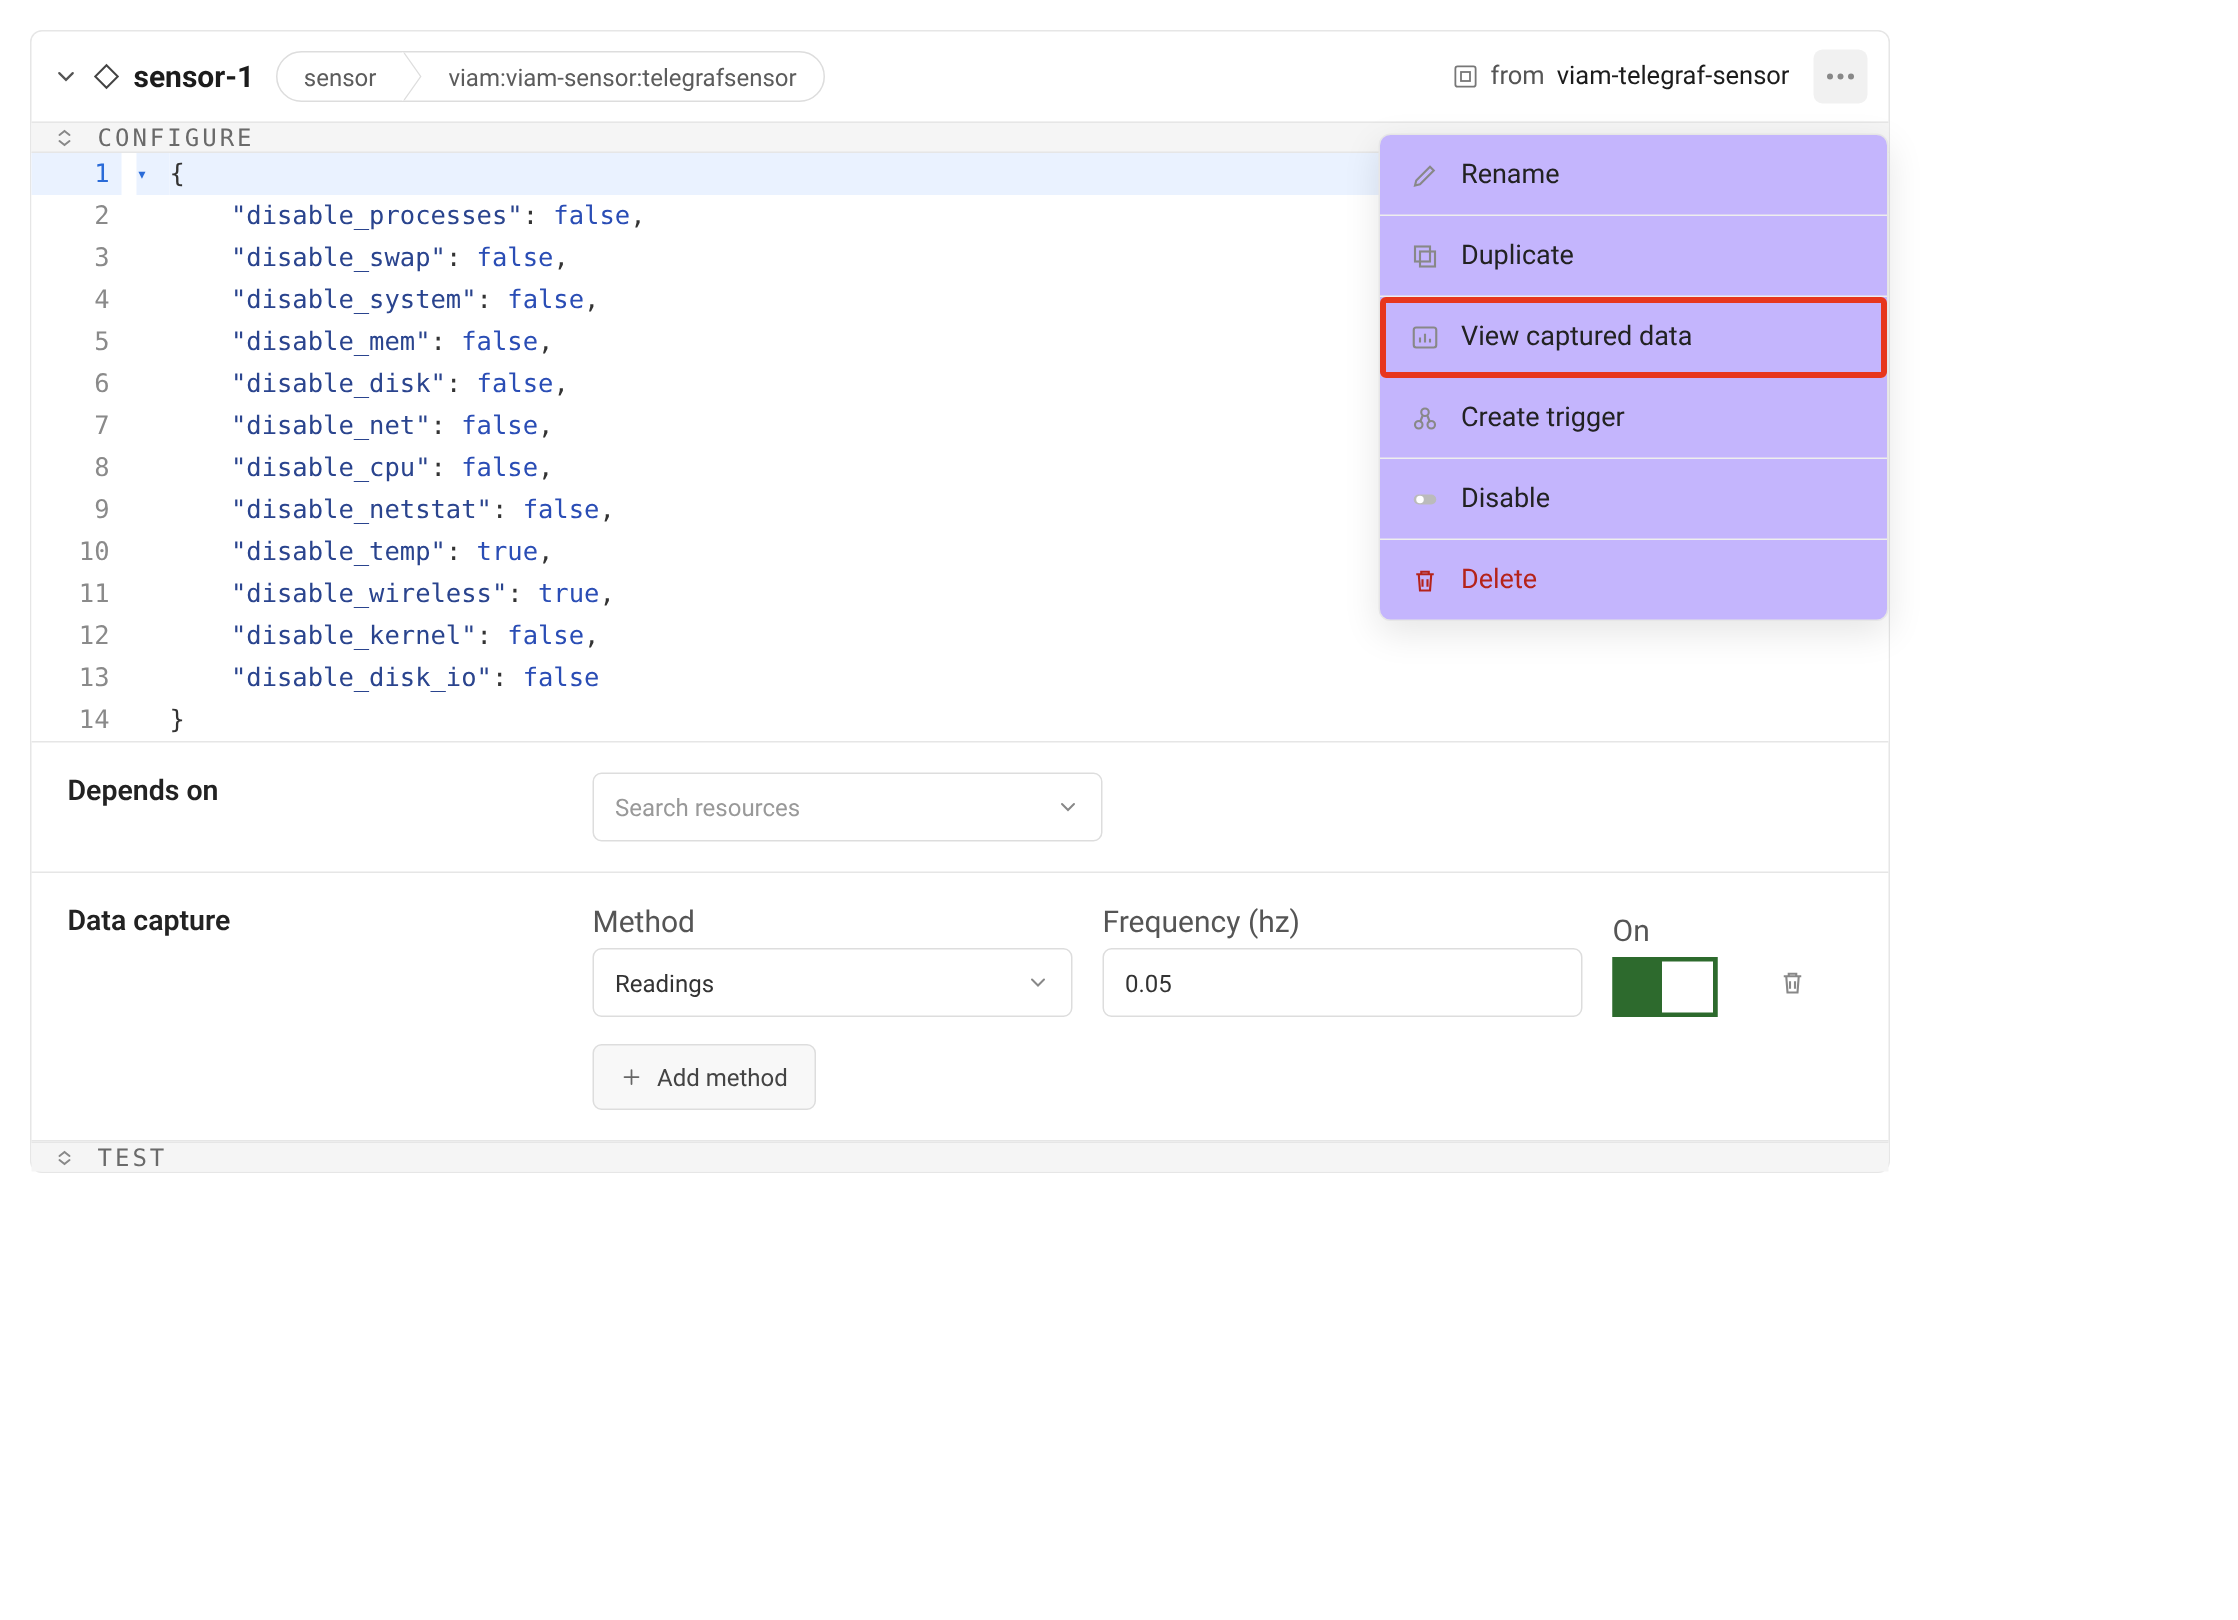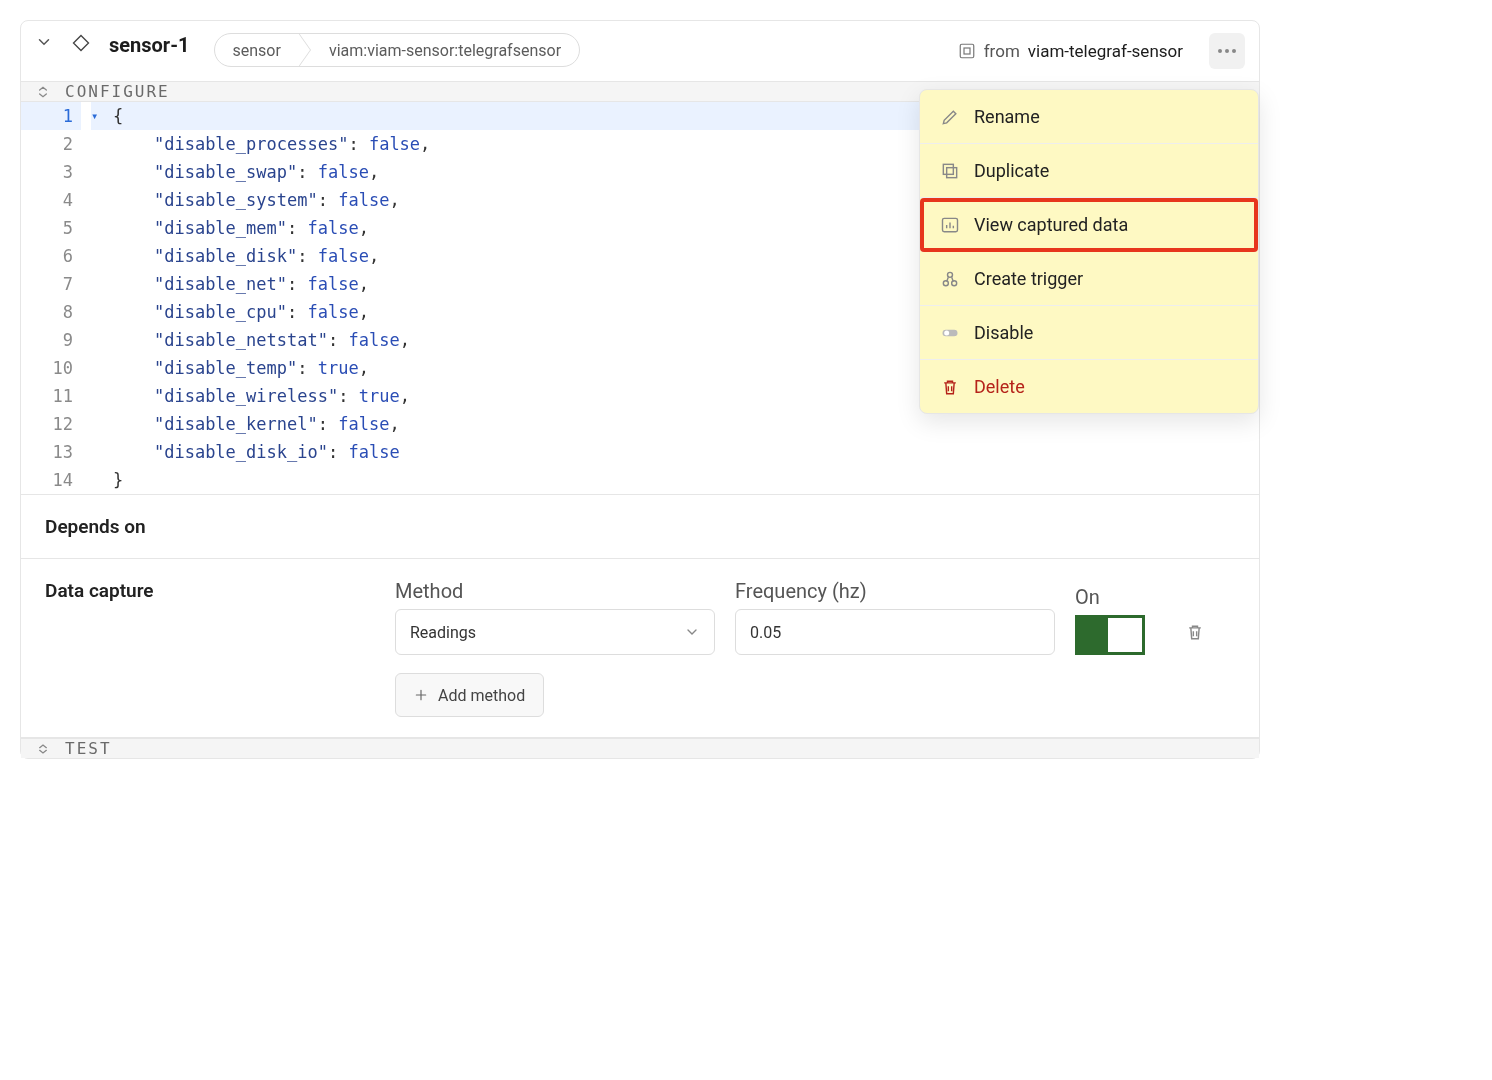--- a/index.html
+++ b/index.html
@@ -12,22 +12,23 @@
 }
 .panel {
   border: 1px solid #e6e6e6;
   border-radius: 8px;
   overflow: visible;
   width: 1240px;
   position: relative;
 }
 .header {
   display: flex;
+  align-items: center;
   padding: 12px 14px;
-  gap: 18px;
+  gap: 8px;
 }
 .chev {
   width: 18px;
   height: 18px;
   color: #555;
 }
 .diamond {
   width: 20px;
   height: 20px;
   stroke: #444;
@@ -217,21 +218,21 @@
   width: 34px; height: 34px;
   background: #fff;
 }
 .trash-icon { width:20px; height:20px; stroke:#888; fill:none; stroke-width:1.7; cursor:pointer; }
 
 .dropdown-menu {
   position: absolute;
   top: 68px;
   right: 0px;
   width: 340px;
-  background: #fef9c3;
+  background: #c4b5fd;
   border: 1px solid #e6e6e6;
   border-radius: 8px;
   box-shadow: 0 8px 24px rgba(0,0,0,0.10);
   z-index: 50;
   overflow: hidden;
 }
 .menu-item {
   display: flex;
   align-items: center;
   gap: 14px;
@@ -370,20 +371,28 @@
         <div class="ln"></div>
         <div class="ln"></div>
         <div class="ln"></div>
         <div class="ln"></div>
       </div>
     <div class="code" id="codebody"><div class="ln sel"><span class="punc">{</span></div><div class="ln">    <span class="str">"disable_processes"</span><span class="punc">: </span><span class="kw">false</span><span class="punc">,</span></div><div class="ln">    <span class="str">"disable_swap"</span><span class="punc">: </span><span class="kw">false</span><span class="punc">,</span></div><div class="ln">    <span class="str">"disable_system"</span><span class="punc">: </span><span class="kw">false</span><span class="punc">,</span></div><div class="ln">    <span class="str">"disable_mem"</span><span class="punc">: </span><span class="kw">false</span><span class="punc">,</span></div><div class="ln">    <span class="str">"disable_disk"</span><span class="punc">: </span><span class="kw">false</span><span class="punc">,</span></div><div class="ln">    <span class="str">"disable_net"</span><span class="punc">: </span><span class="kw">false</span><span class="punc">,</span></div><div class="ln">    <span class="str">"disable_cpu"</span><span class="punc">: </span><span class="kw">false</span><span class="punc">,</span></div><div class="ln">    <span class="str">"disable_netstat"</span><span class="punc">: </span><span class="kw">false</span><span class="punc">,</span></div><div class="ln">    <span class="str">"disable_temp"</span><span class="punc">: </span><span class="kw">true</span><span class="punc">,</span></div><div class="ln">    <span class="str">"disable_wireless"</span><span class="punc">: </span><span class="kw">true</span><span class="punc">,</span></div><div class="ln">    <span class="str">"disable_kernel"</span><span class="punc">: </span><span class="kw">false</span><span class="punc">,</span></div><div class="ln">    <span class="str">"disable_disk_io"</span><span class="punc">: </span><span class="kw">false</span><span class="punc"></span></div><div class="ln"><span class="punc">}</span></div></div>
   </div>
 
   <div class="body-section">
     <div class="lbl">Depends on</div>
+    <div style="width:340px">
+      <div class="select placeholder">
+        <span>Search resources</span>
+        <svg width="16" height="16" viewBox="0 0 24 24">
+            <path d="M6 9l6 6 6-6" fill="none" stroke="#888" stroke-width="2" stroke-linecap="round"></path>
+          </svg>
+      </div>
+    </div>
   </div>
 
   <div class="body-section">
     <div class="lbl">Data capture</div>
     <div class="field-col">
       <div class="row">
         <div style="width:320px">
           <span class="small-lbl">Method</span>
           <div class="select">
             <span>Readings</span>

